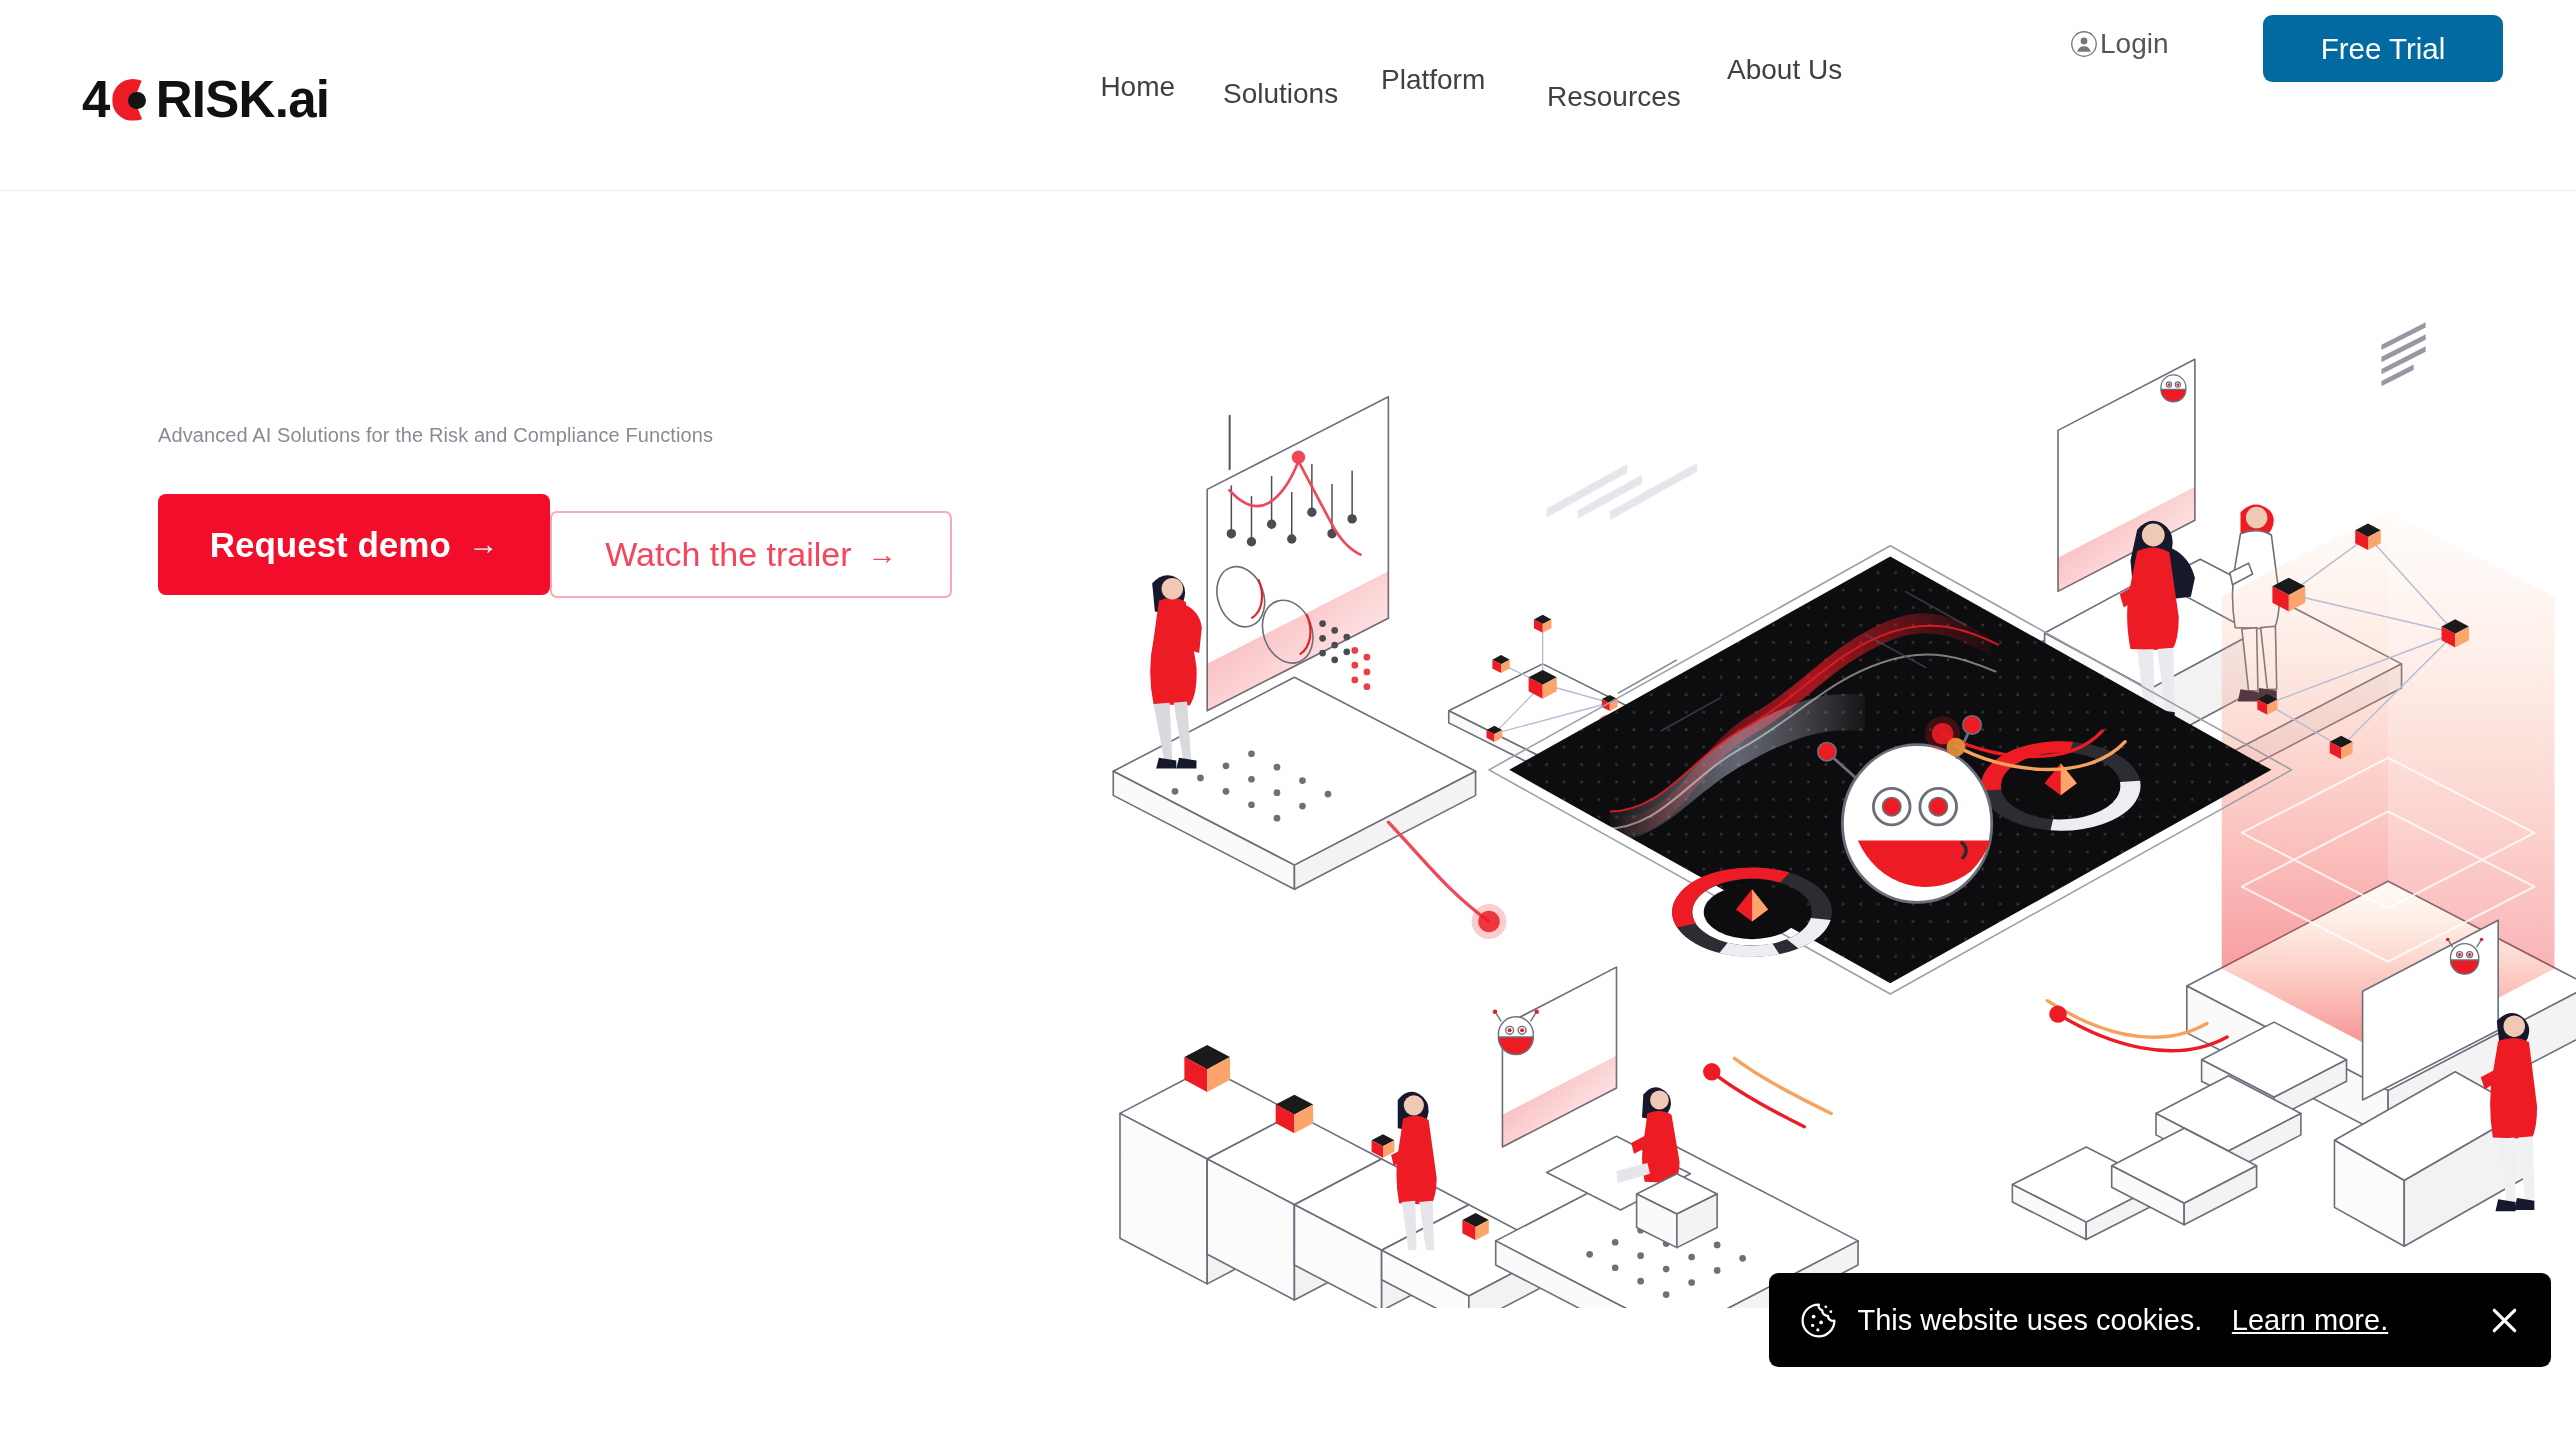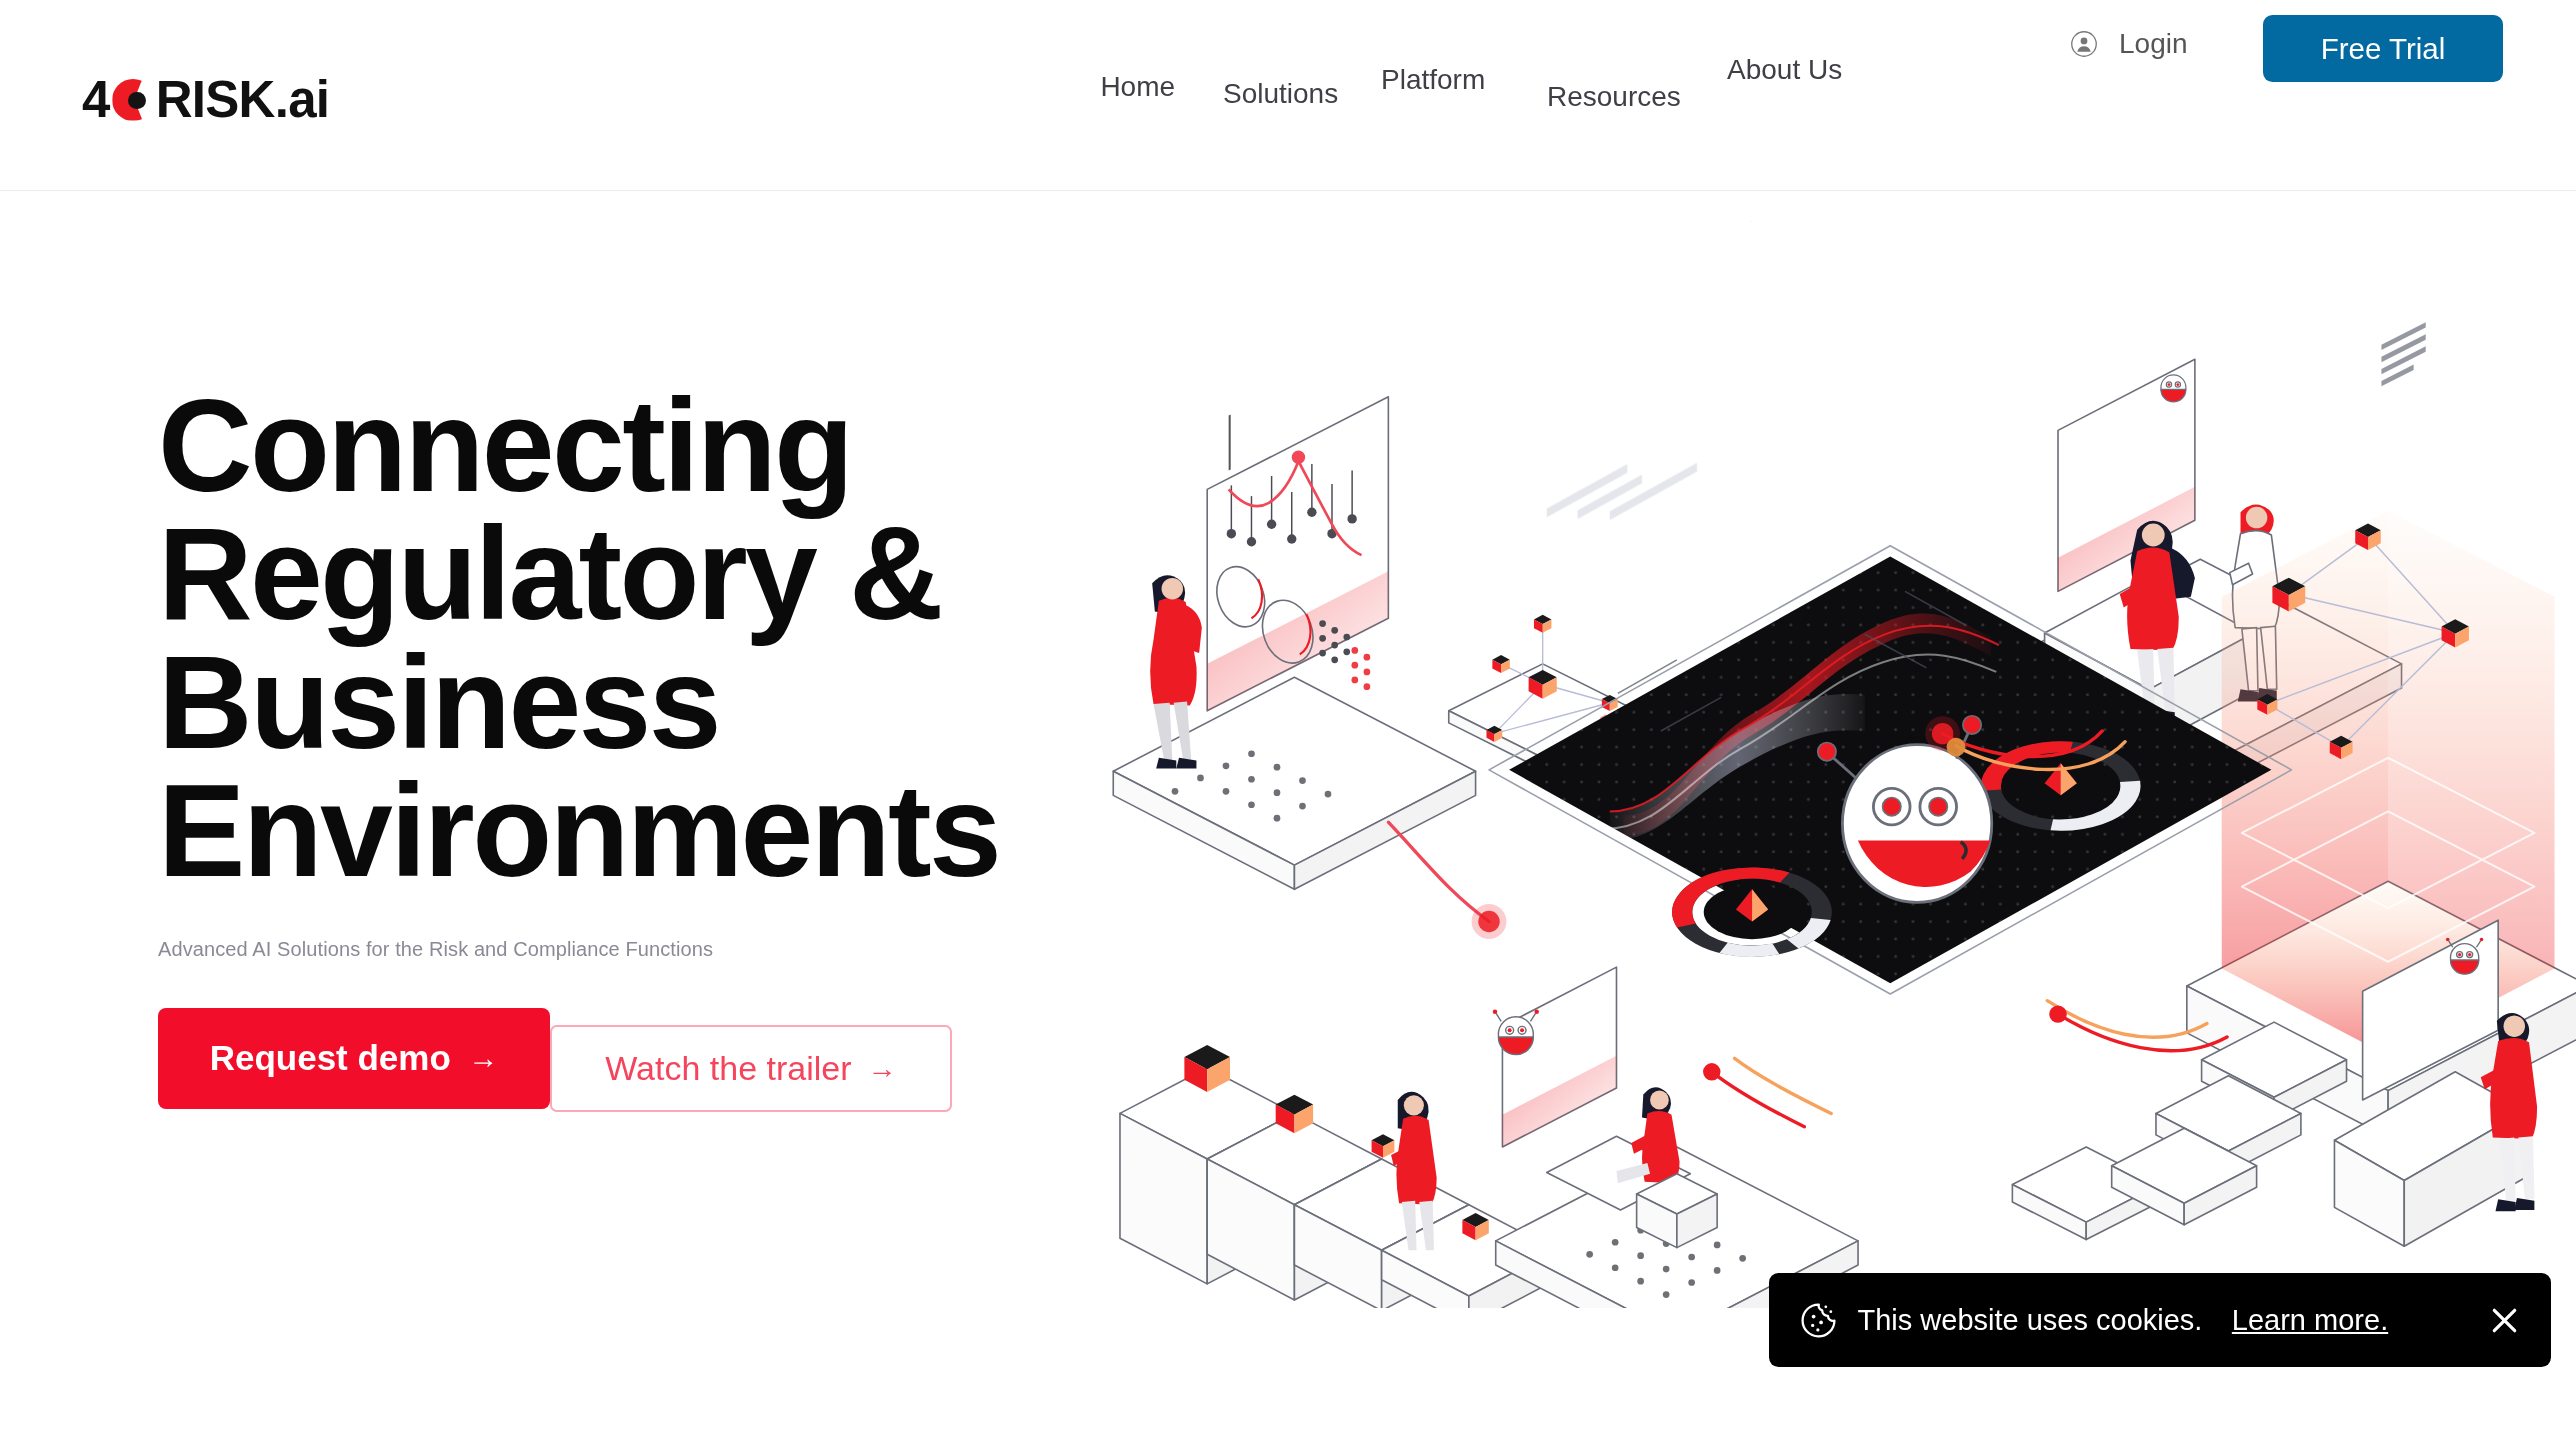--- a/index.html
+++ b/index.html
@@ -46,21 +46,21 @@
     cursor:pointer; font-weight:400;
   }
   .nav-home     { left:13.4px;  top:71px;margin-left:40px; }
   .nav-sol      { left:176px; top:78px; }
   .nav-plat     { left:334px; top:64px;  }
   .nav-res      { left:500px; top:81px; }
   .nav-about    { left:680px;top:54px;  }
 
   .login {
     position:absolute; left:2070px; top:28px;
-    display:flex; align-items:center; gap:21px;
+    display:flex; align-items:center; gap:2px;
     font-size:28px; color:#555; cursor:pointer;
   }
   .login-icon { width:28px; height:28px; display:block; }
 
   .btn-free {
     position:absolute; left:2263px; top:15.4px;
     width:240px; height:67px; border-radius:9.4px;
     background:#0369a1; color:#fff;
     font-size:29.5px; font-weight:400;
     display:flex; align-items:center; justify-content:center;
@@ -151,26 +151,20 @@
         <circle cx="12" cy="9.4" r="2.9" fill="#777"></circle>
         <path d="M6.2 18.6c0.9-3.1 3.1-4.6 5.8-4.6s4.9 1.5 5.8 4.6z" fill="#777"></path>
       </svg>
       <span>Login</span>
     </div>
 
     <button class="btn-free">Free Trial</button>
   </div>
 
   <div class="hero-text">
-    <h1 class="headline">
-      <span class="ln">Connecting</span>
-      <span class="ln">Regulatory &amp;</span>
-      <span class="ln">Business</span>
-      <span class="ln">Environments</span>
-    </h1>
     <p class="subhead">Advanced AI Solutions for the Risk and Compliance Functions</p>
 
     <div class="ctas">
       <button class="btn-demo">
         <span>Request demo</span>
         <span class="arrow">→</span>
       </button>
       <button class="btn-trailer">
         <span>Watch the trailer</span>
         <span class="arrow">→</span>

